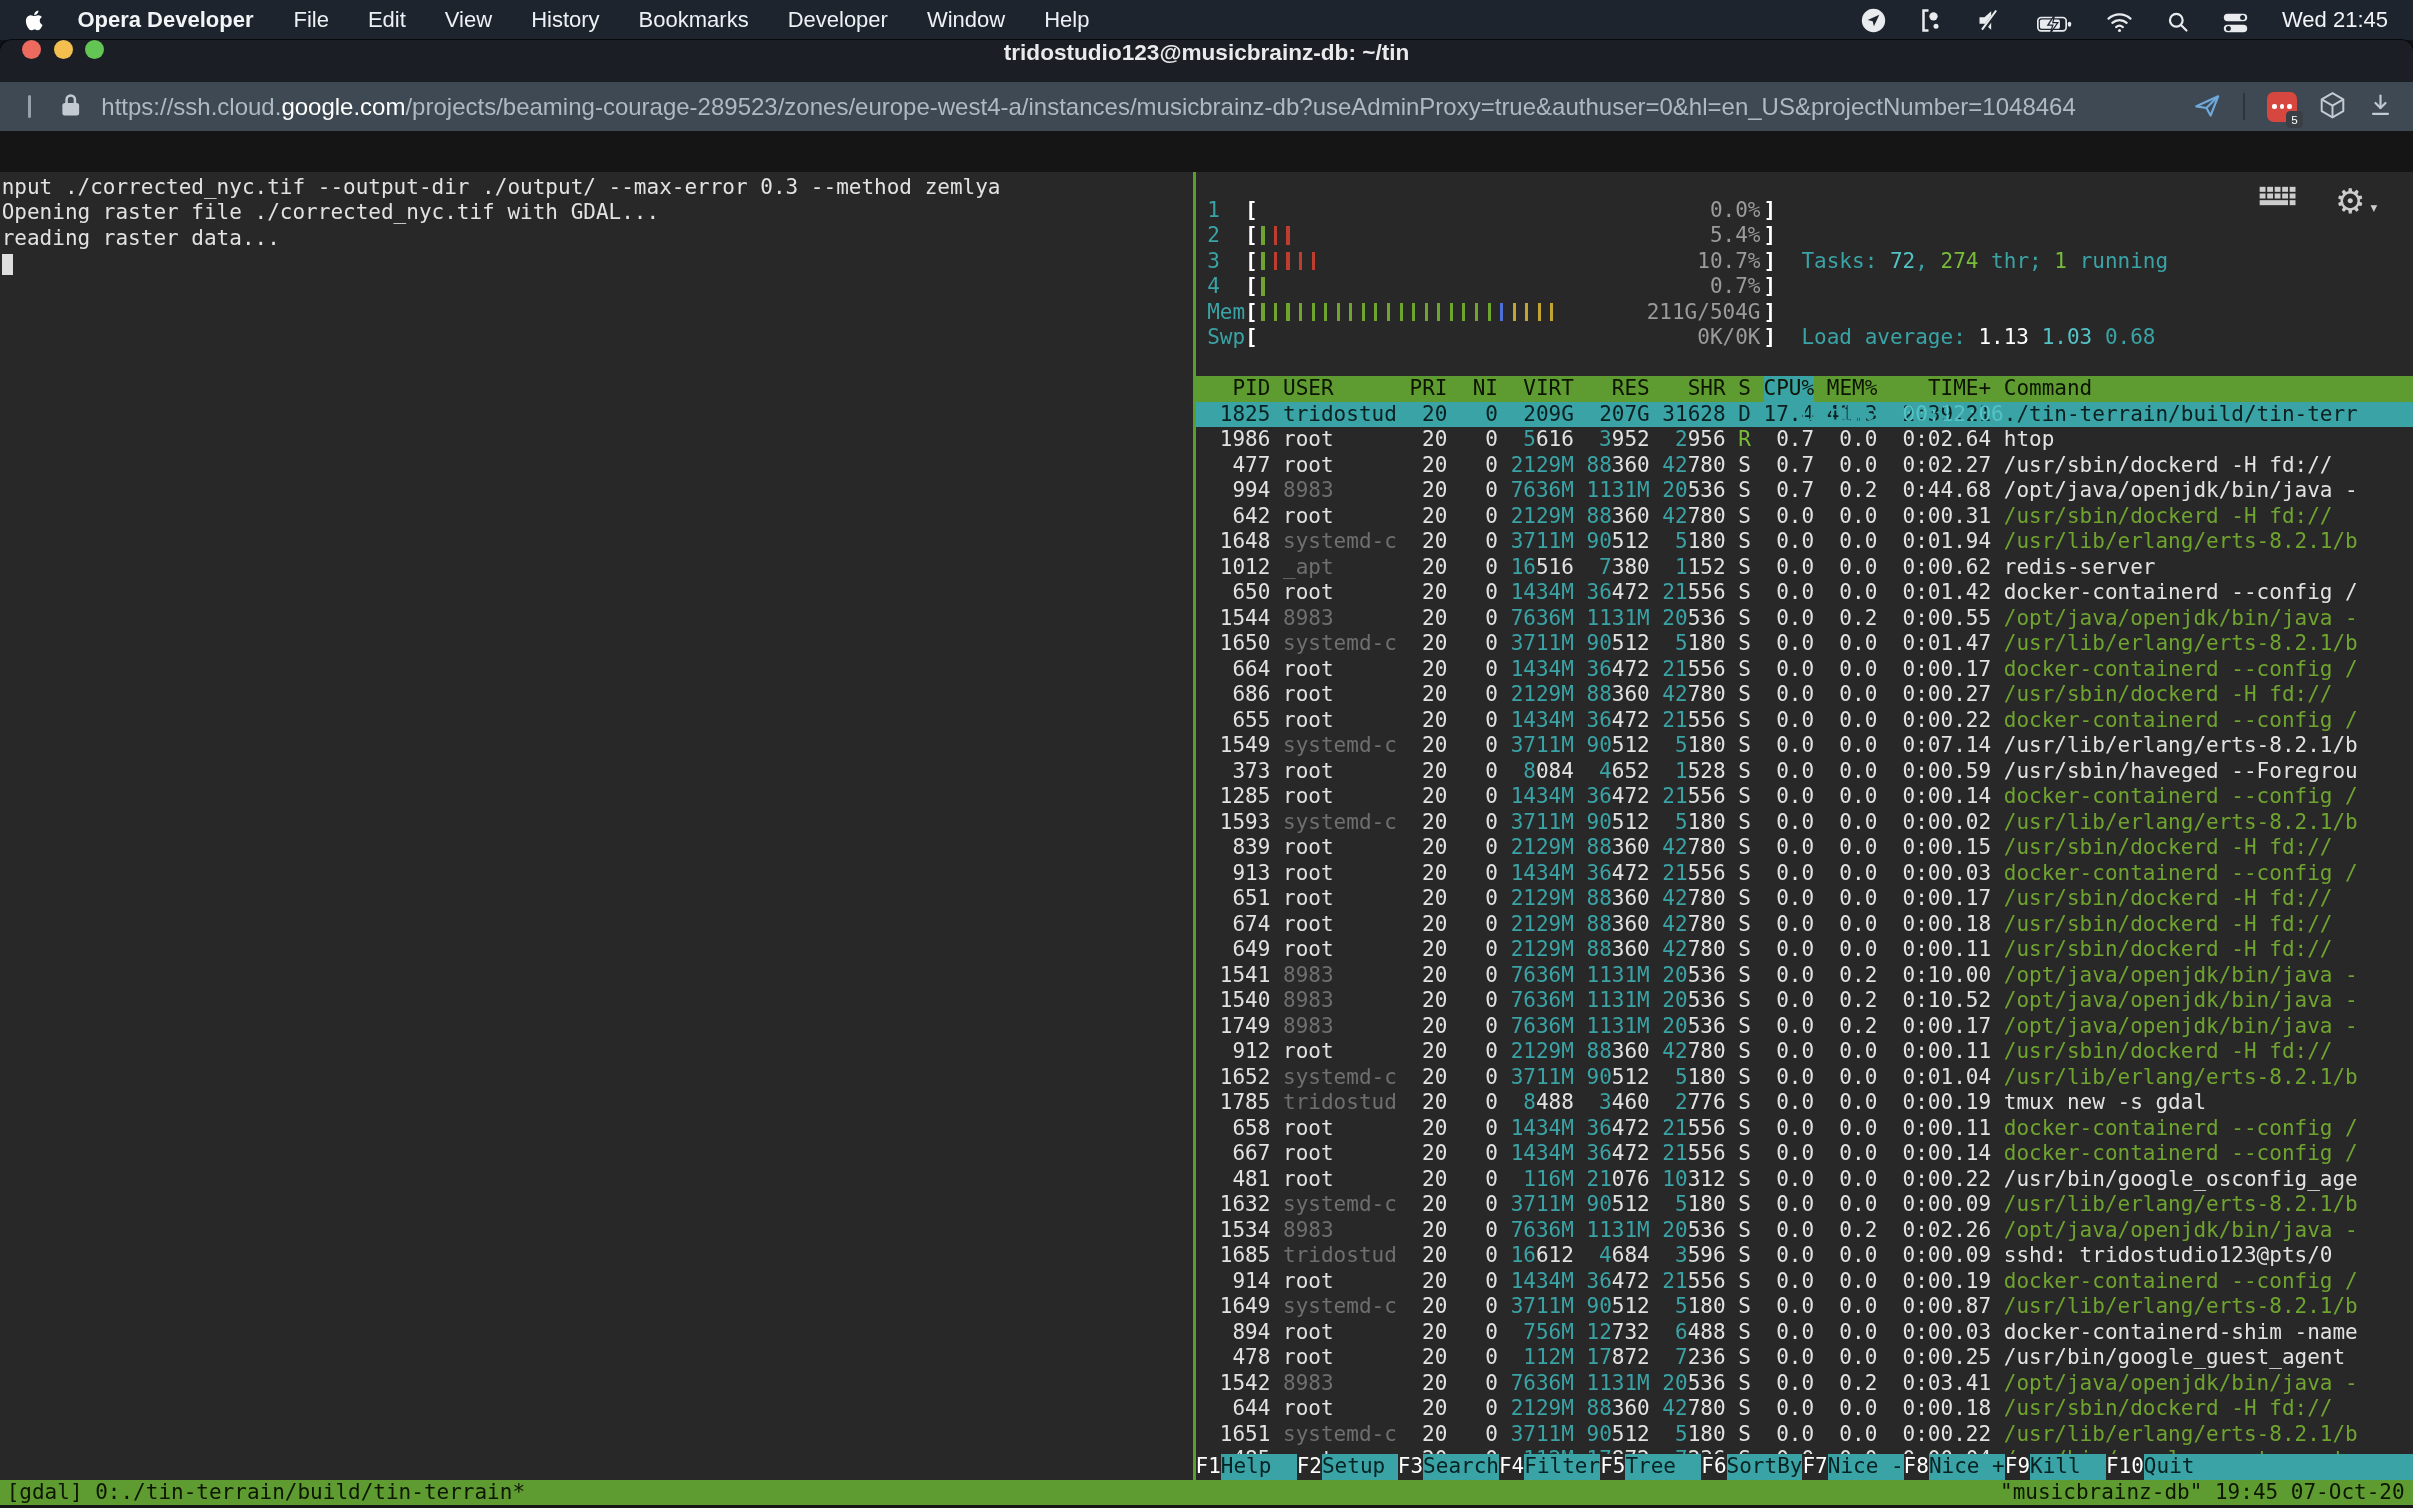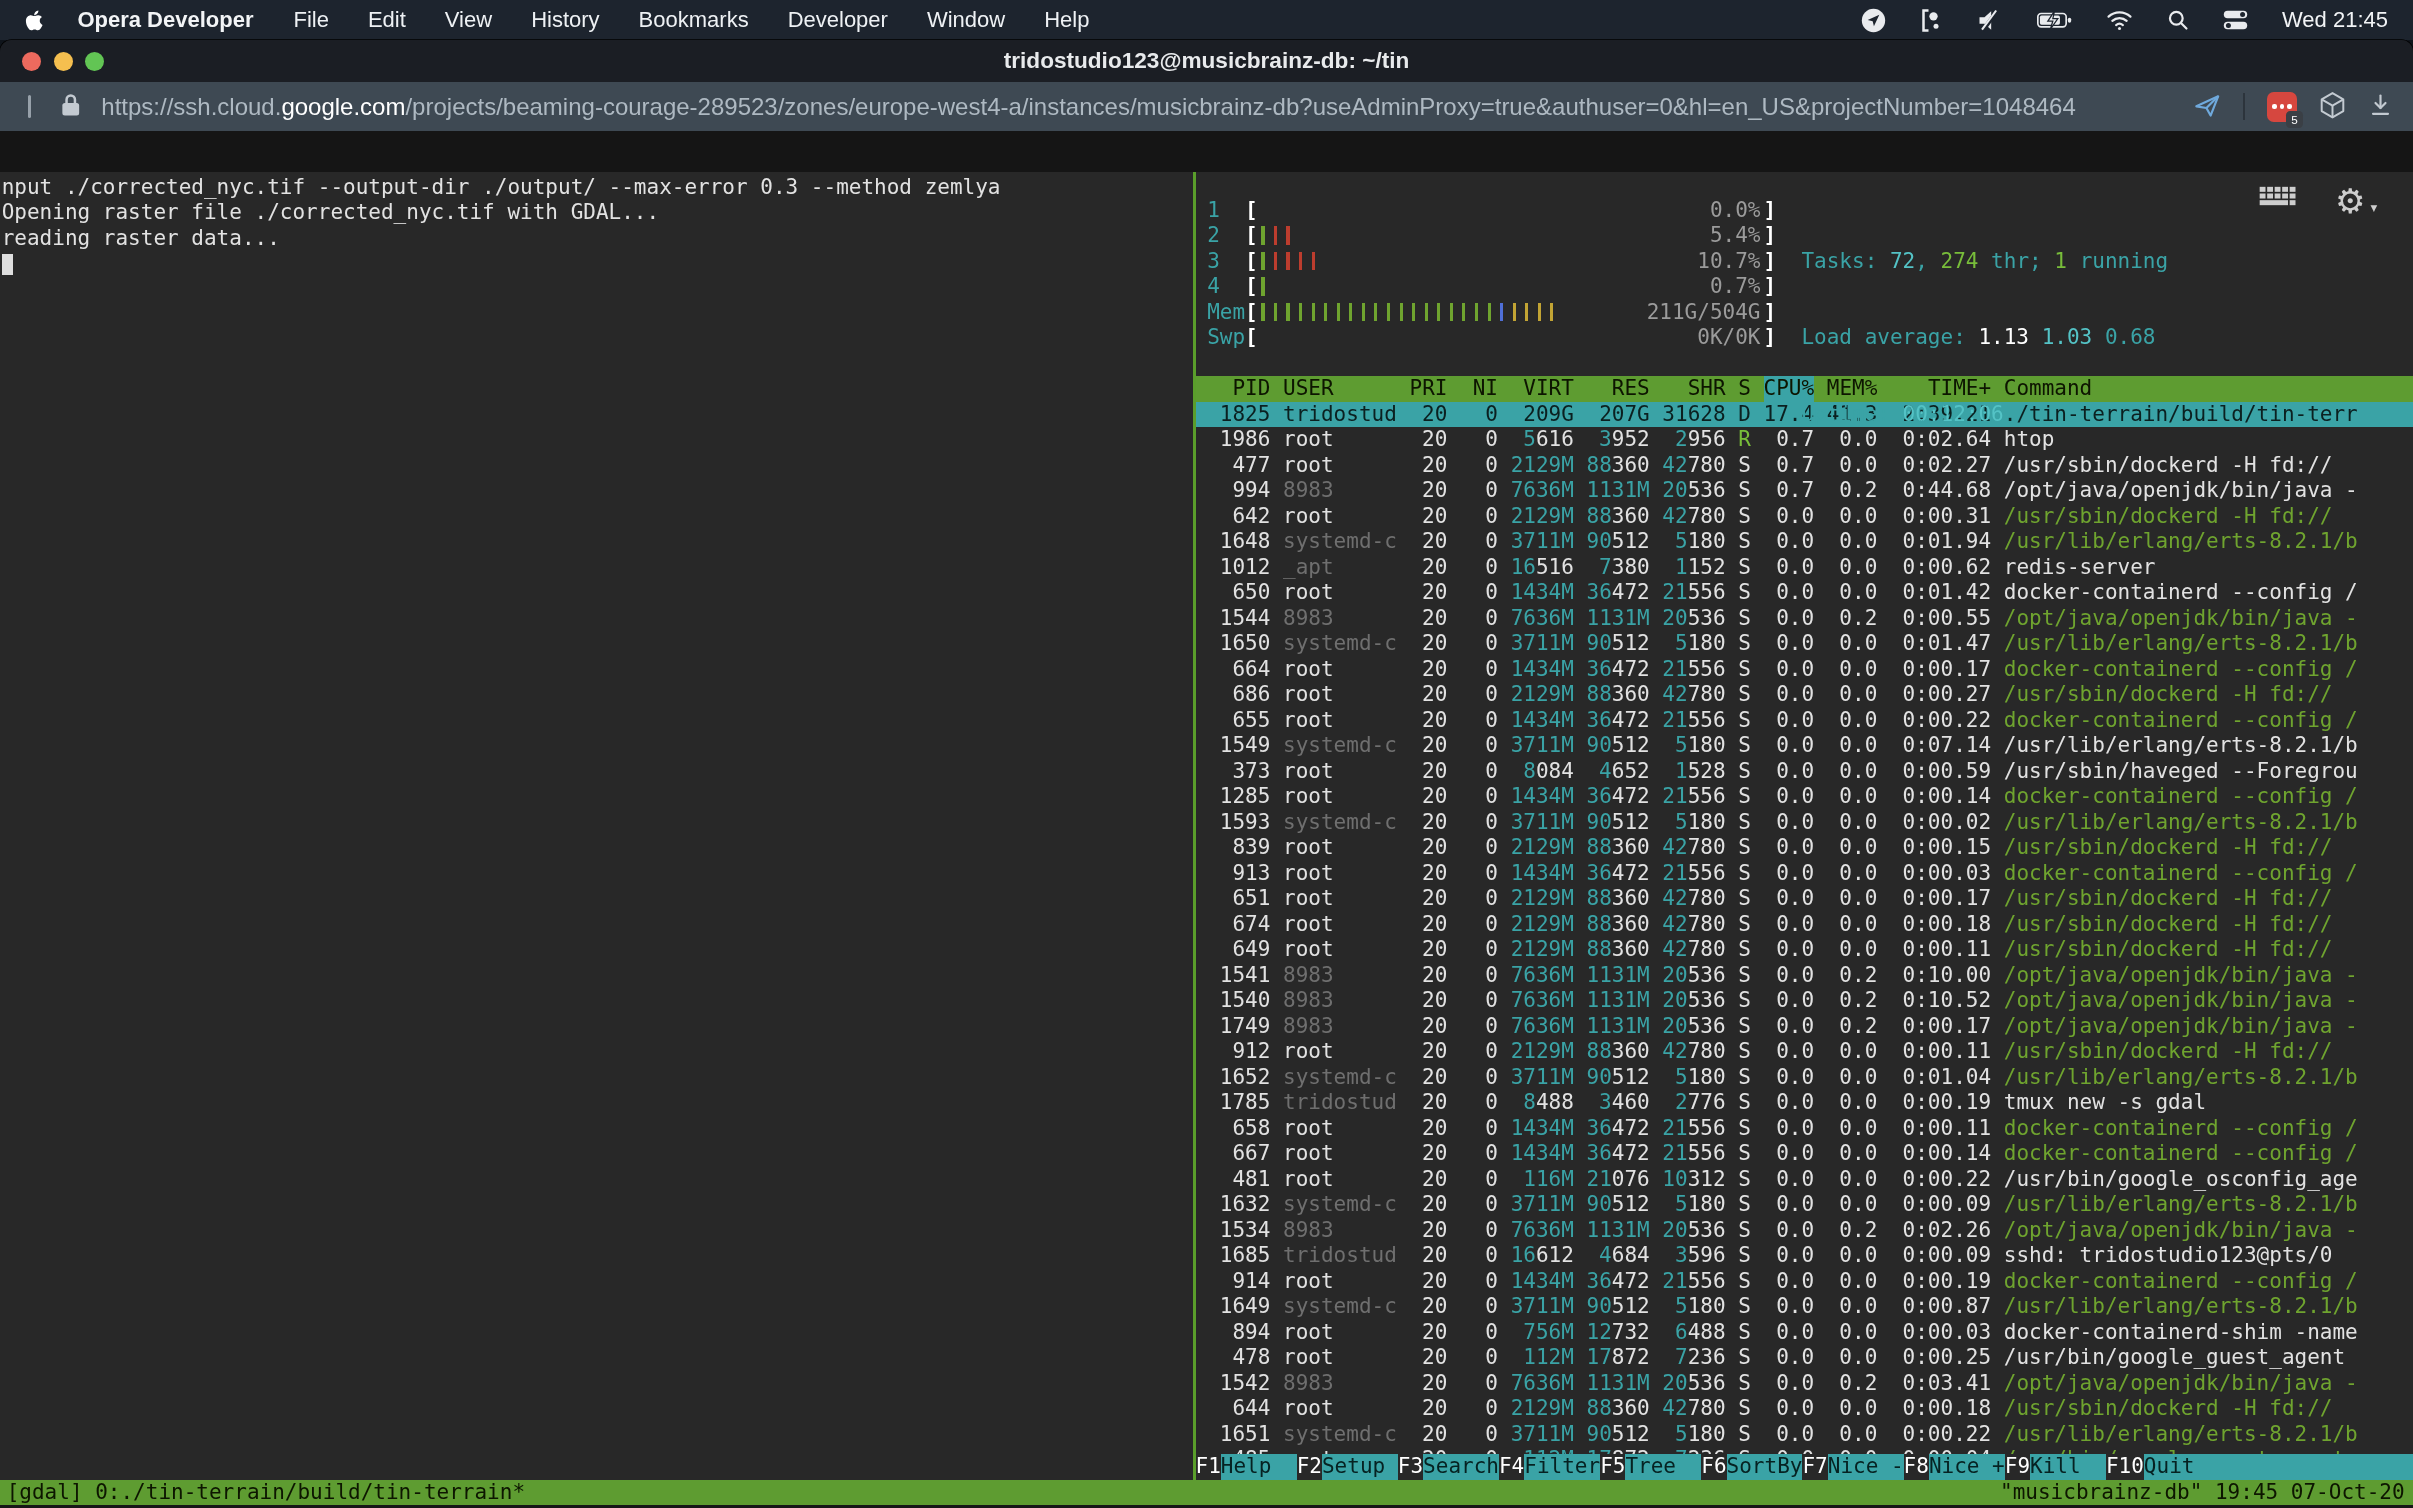--- a/index.html
+++ b/index.html
@@ -12,28 +12,28 @@
   *{margin:0;padding:0;box-sizing:border-box}
   html,body{width:2413px;height:1508px;overflow:hidden;background:#0f141b;
     font-family:"Liberation Sans",sans-serif;}
   
   .menubar{position:absolute;top:0;left:0;right:0;height:40px;background:var(--menubar-bg);
     display:flex;align-items:center;padding:0 25px;color:#f2f4f6;font-size:22px}
   .apple{margin-right:34px;display:flex;align-items:center}
   .appname{font-weight:bold;margin-right:40px}
   #menus{display:flex;gap:39px}
   .menu-item{color:#eef1f4}
-  .mb-right{margin-left:auto;display:flex;align-items:center;gap:34px}
+  .mb-right{margin-left:auto;display:flex;align-items:flex-end;gap:34px}
   .mb-ico{display:flex;align-items:center}
   .clock{font-size:22px}
   
   .window{position:absolute;top:40px;left:0;right:0;bottom:0;border-radius:11.7px 11.7px 0 0;
     overflow:hidden;background:#151515;box-shadow:0 0 0 0.8px #000}
   .titlebar{height:42px;background:var(--titlebar-bg);position:relative;
-    display:flex;align-items:center;padding:0 22px}
+    display:flex;padding:0 22px}
   .tl{width:19px;height:19px;border-radius:50%;margin-right:12.6px;display:inline-block}
   .tl.r{background:#ed6a5e}.tl.y{background:#f5bf4f}.tl.g{background:#62c554}
   .win-title{position:absolute;left:0;right:0;text-align:center;color:#e8eaec;
     font-weight:bold;font-size:22.6px}
   .toolbar{height:49px;background:var(--chrome-bg);display:flex;align-items:center;
     padding:0 20px;position:relative}
   .side-toggle{width:2.5px;height:23.5px;background:#97a1aa;border-radius:1.7px;margin:0 28.5px 0 8.4px}
   .urlbox{display:flex;align-items:center;gap:18.4px;flex:1;min-width:0}
   .url{font-size:24px;color:#aeb9c2;white-space:nowrap;overflow:hidden}
   .url .domain{color:#ffffff}

